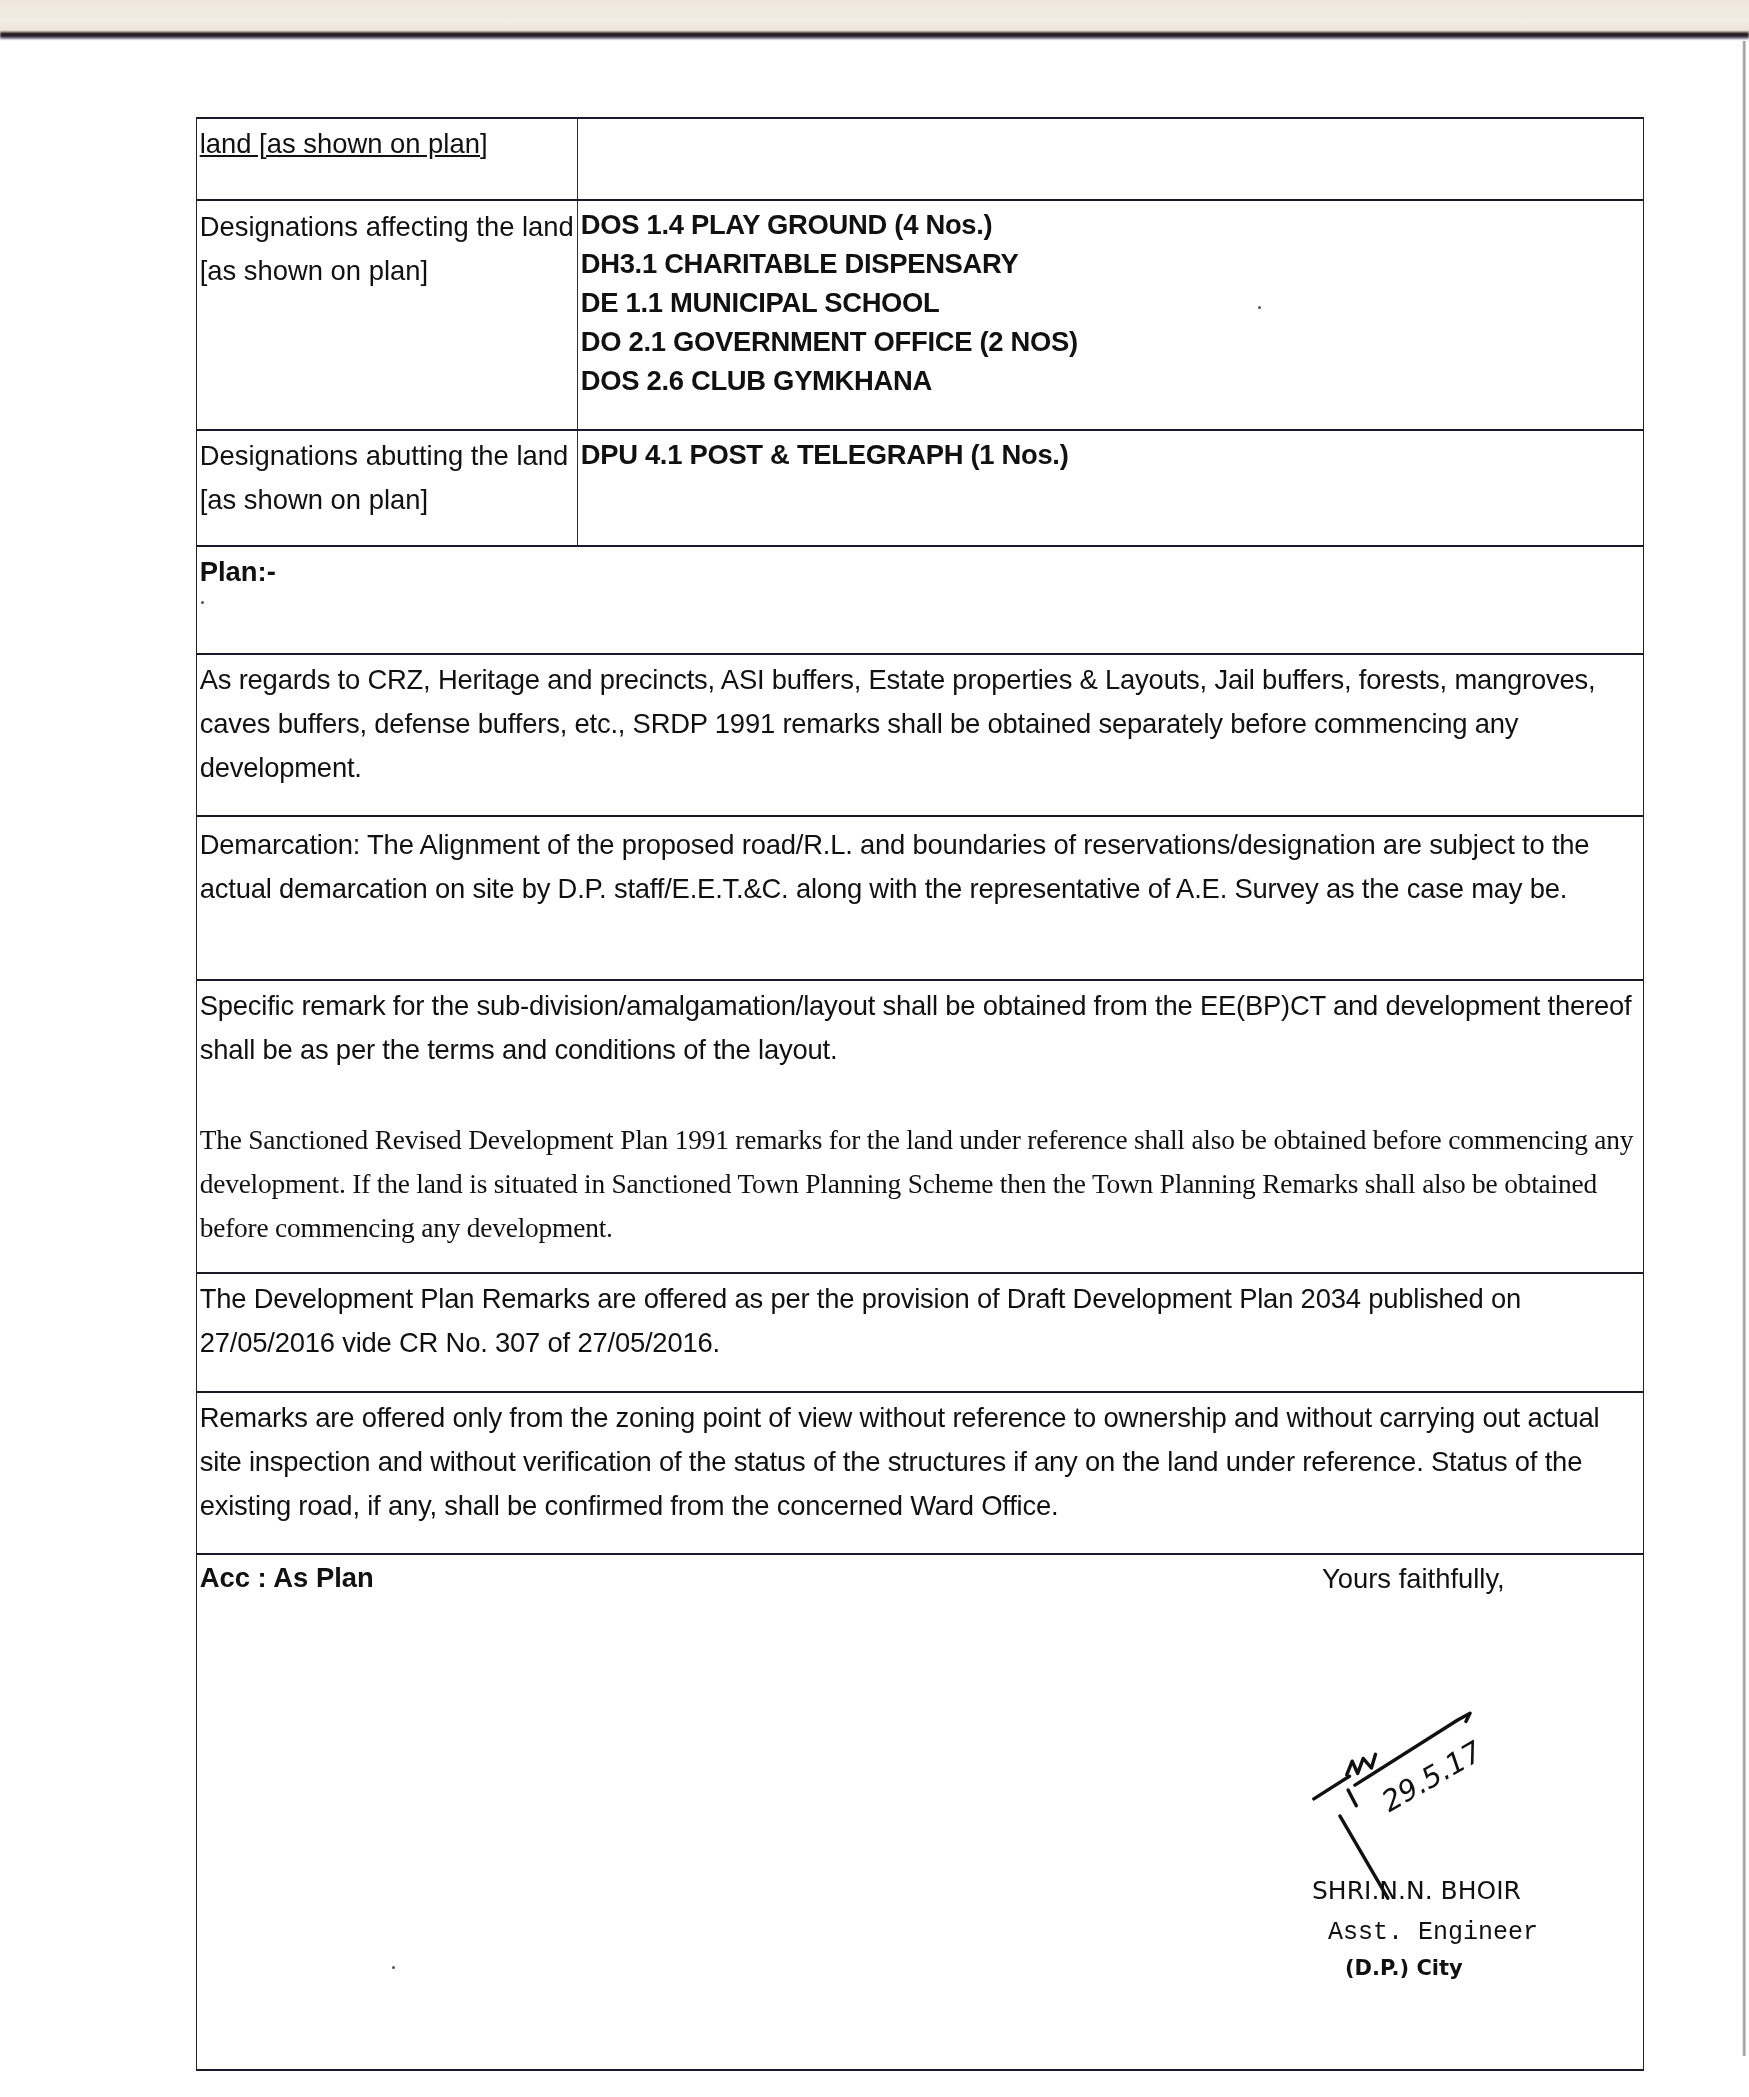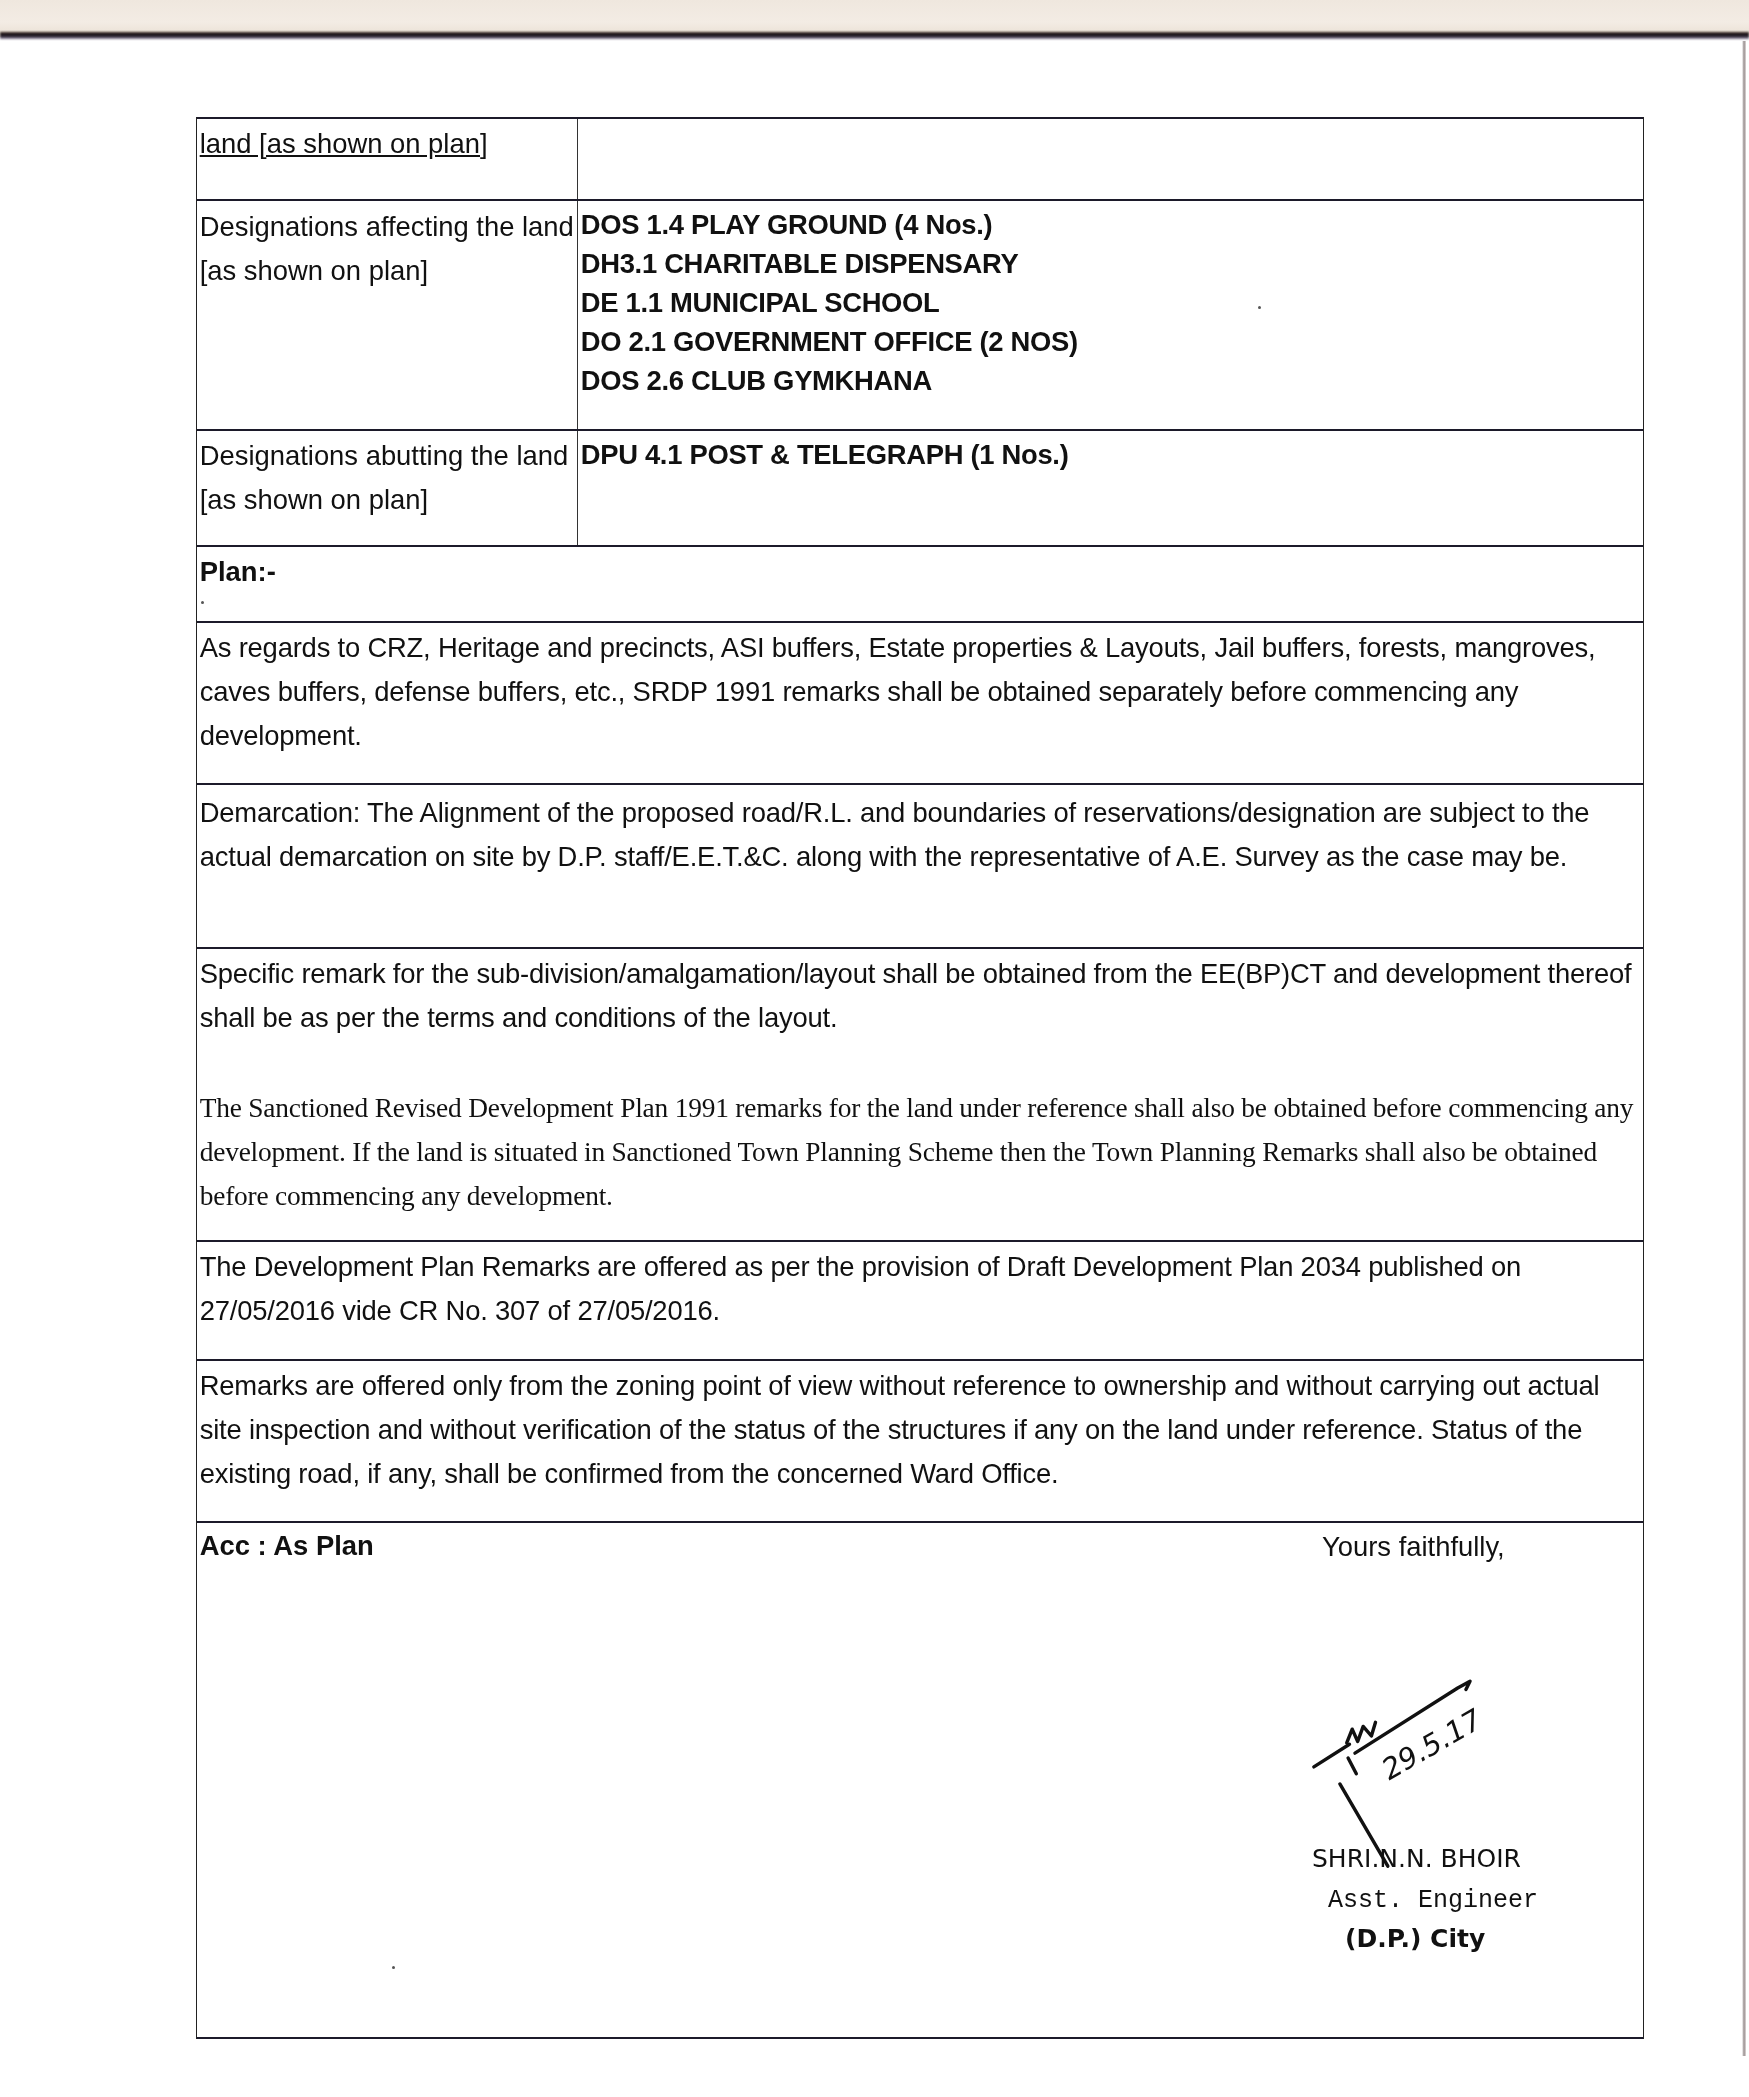--- a/index.html
+++ b/index.html
@@ -34,21 +34,21 @@
   .col-r { flex: 1; padding: 2.7px 0 0 2.7px; box-sizing: border-box; }
   .lbl { font-size: 27.4px; line-height: 44px; }
   .desig { font-size: 27.4px; line-height: 39px; font-weight: bold; letter-spacing: -0.3px; }
   .para { font-size: 27.4px; line-height: 44px; padding: 2.7px 2.7px 0 2.7px; letter-spacing: -0.2px; }
   .note-label { font-size: 27.4px; font-weight: bold; line-height: 41px; padding: 4.1px 2.7px 0 2.7px; }
   .acc { font-size: 27.4px; font-weight: bold; position: absolute; left: 2.7px; top: 6.9px; }
   .yours { font-size: 27.4px; position: absolute; left: 1125px; top: 8.2px; }
   .sigblock { position: absolute; left: 1110px; top: 110px; width: 274px; height: 343px; }
   .signame { position: absolute; left: 1115px; top: 321px; font-size: 27.4px; font-family: "DejaVu Sans", sans-serif; font-size: 25px; }
   .sigtitle { position: absolute; left: 1131px; top: 363px; font-size: 26px; font-family: Liberation Mono, monospace; font-size: 25px;}
-  .sigdept { position: absolute; left: 1148px; top: 401px; font-size: 25px; font-weight: bold; font-family: "DejaVu Sans", sans-serif; }
+  .sigdept { position: absolute; left: 1148px; top: 401px; font-size: 21px; font-weight: bold; font-family: "DejaVu Sans", sans-serif; }
   .speck { position: absolute; width: 3.4px; height: 3.4px; border-radius: 50%; background: #555; }
 </style>
 </head>
 <body>
 
 <div class="scan-top"></div>
 <div class="scan-edge"></div>
 <div class="scan-right"></div>
 
 <div class="sheet">
@@ -87,21 +87,21 @@
       <div class="col-r" style="padding-top:4.1px;">
         <div class="desig">DPU 4.1 POST &amp; TELEGRAPH (1 Nos.)</div>
       </div>
     </div>
   </div>
 
   <div class="row" style="height:74px;">
     <div class="note-label">Plan:-</div>
   </div>
 
-  <div class="row" style="height:160px;">
+  <div class="row" style="height:160px;margin-top:32px;">
     <div class="para">As regards to CRZ, Heritage and precincts, ASI buffers, Estate properties &amp; Layouts, Jail buffers, forests, mangroves, caves buffers, defense buffers, etc., SRDP 1991 remarks shall be obtained separately before commencing any development.</div>
   </div>
 
   <div class="row" style="height:162px;">
     <div class="para" style="padding-top:5.5px;">Demarcation: The Alignment of the proposed road/R.L. and boundaries of reservations/designation are subject to the actual demarcation on site by D.P. staff/E.E.T.&amp;C. along with the representative of A.E. Survey as the case may be.</div>
   </div>
 
   <div class="row" style="height:291px;">
     <div class="para">Specific remark for the sub-division/amalgamation/layout shall be obtained from the  EE(BP)CT and development thereof shall be as per the terms and conditions of the layout.</div>
     <div class="para" style="margin-top:44px;font-family:Liberation Serif, serif;">The Sanctioned Revised Development Plan 1991 remarks for the land under reference shall also be obtained before commencing any development. If the land is situated in Sanctioned Town Planning Scheme then the Town Planning Remarks shall also be obtained before commencing any development.</div>

